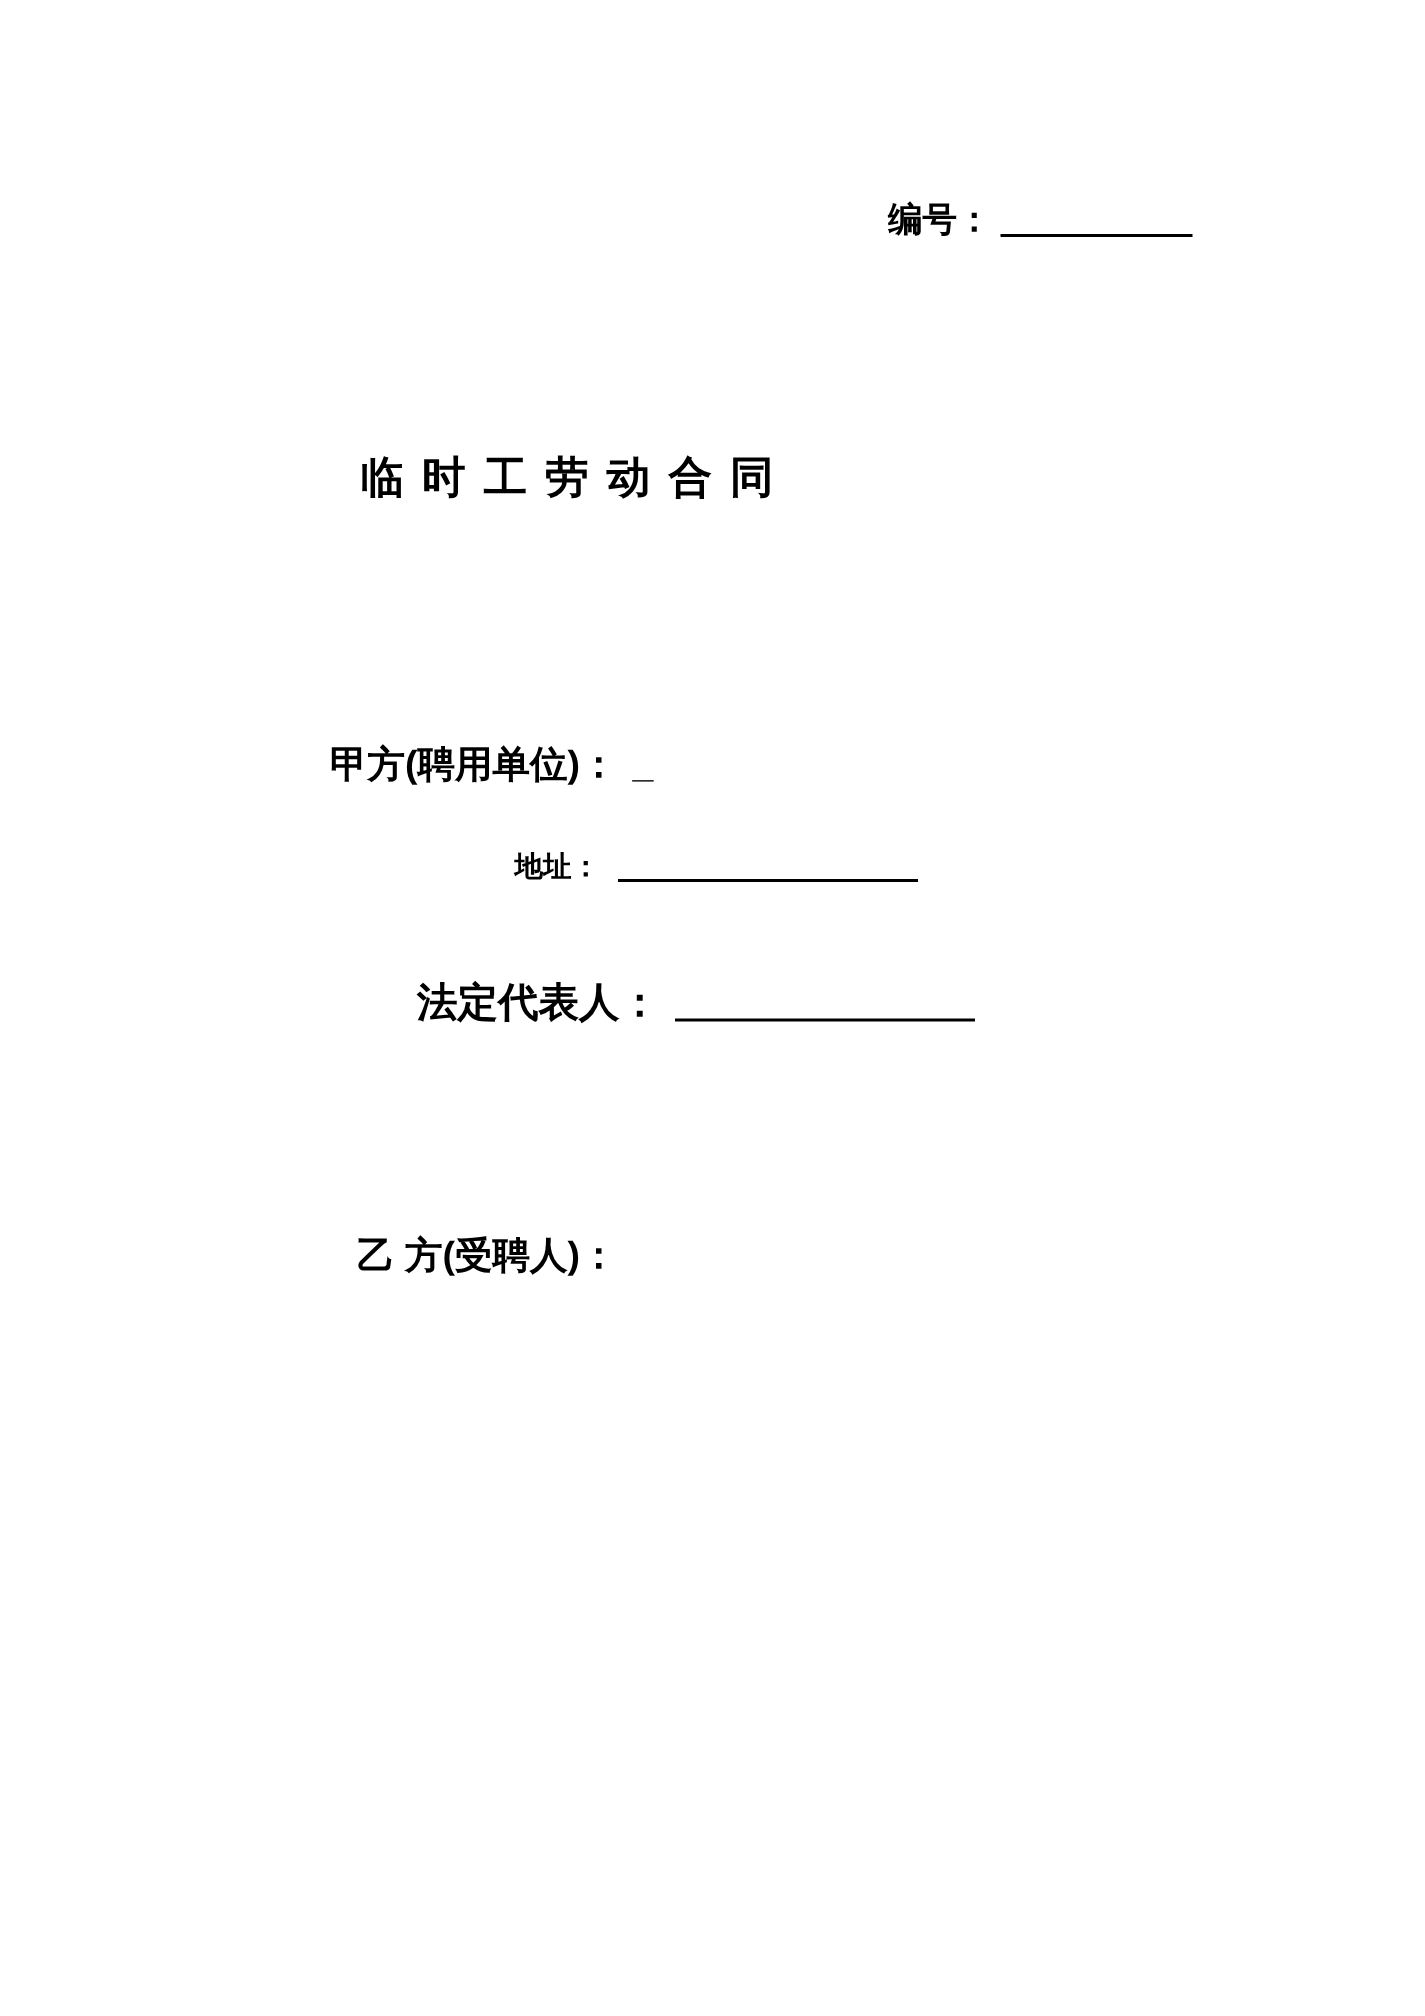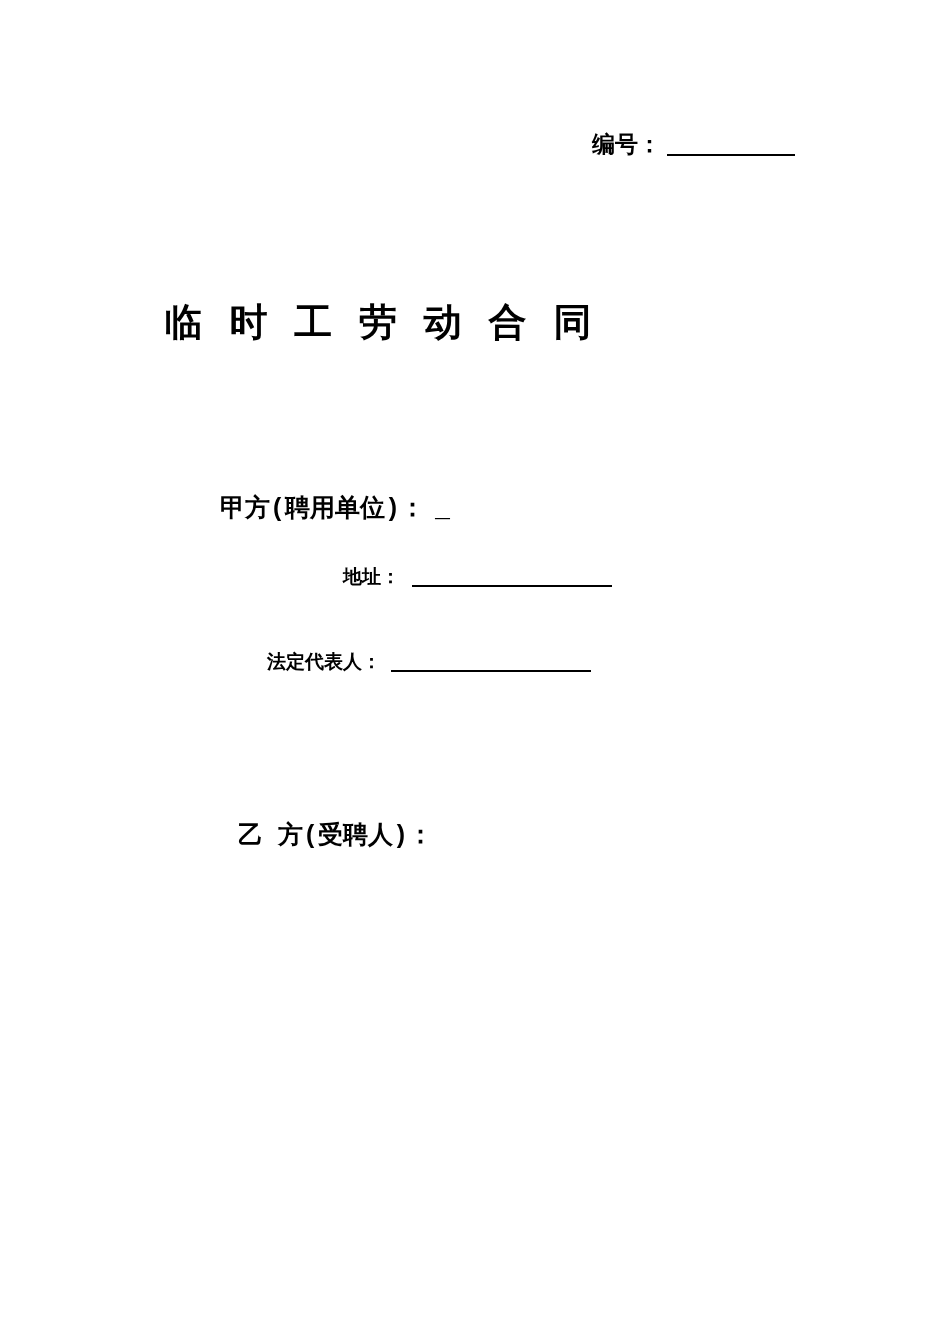--- a/index.html
+++ b/index.html
@@ -14,40 +14,39 @@
     background: #ffffff;
     color: #000000;
     font-family: "Liberation Sans", "DejaVu Sans", sans-serif;
     font-weight: 700;
     overflow: hidden;
   }
   .line {
     position: absolute;
     white-space: nowrap;
     line-height: 1.15;
-    font-family: Liberation Mono, monospace;
   }
   .serial-row {
     left: 592px;
     top: 133px;
     font-size: 23px;
   }
   .doc-title {
     left: 0;
     top: 303px;
     width: 758px;
     text-align: center;
-    font-size: 38px;
+    font-size: 29px;
     letter-spacing: 2px;
     margin: 0;
     font-weight: 700;
   }
   .party-a-row  { left: 220px; top: 496px; font-size: 25px; }
   .address-row  { left: 343px; top: 568px; font-size: 19px; }
-  .legal-row    { left: 267px; top: 653px; font-size: 19px; }
+  .legal-row    { left: 278px; top: 653px; font-size: 27px; }
   .party-b-row  { left: 238px; top: 823px; font-size: 25px; }
   .date-row     { left: 218px; top: 991px; font-size: 25px; }
 
   .blank {
     display: inline-block;
     border-bottom: 2px solid #000000;
     vertical-align: -4px;
   }
   .blank.serial  { width: 128px; margin-left: 6px; }
   .blank.address { width: 200px; margin-left: 12px; }

